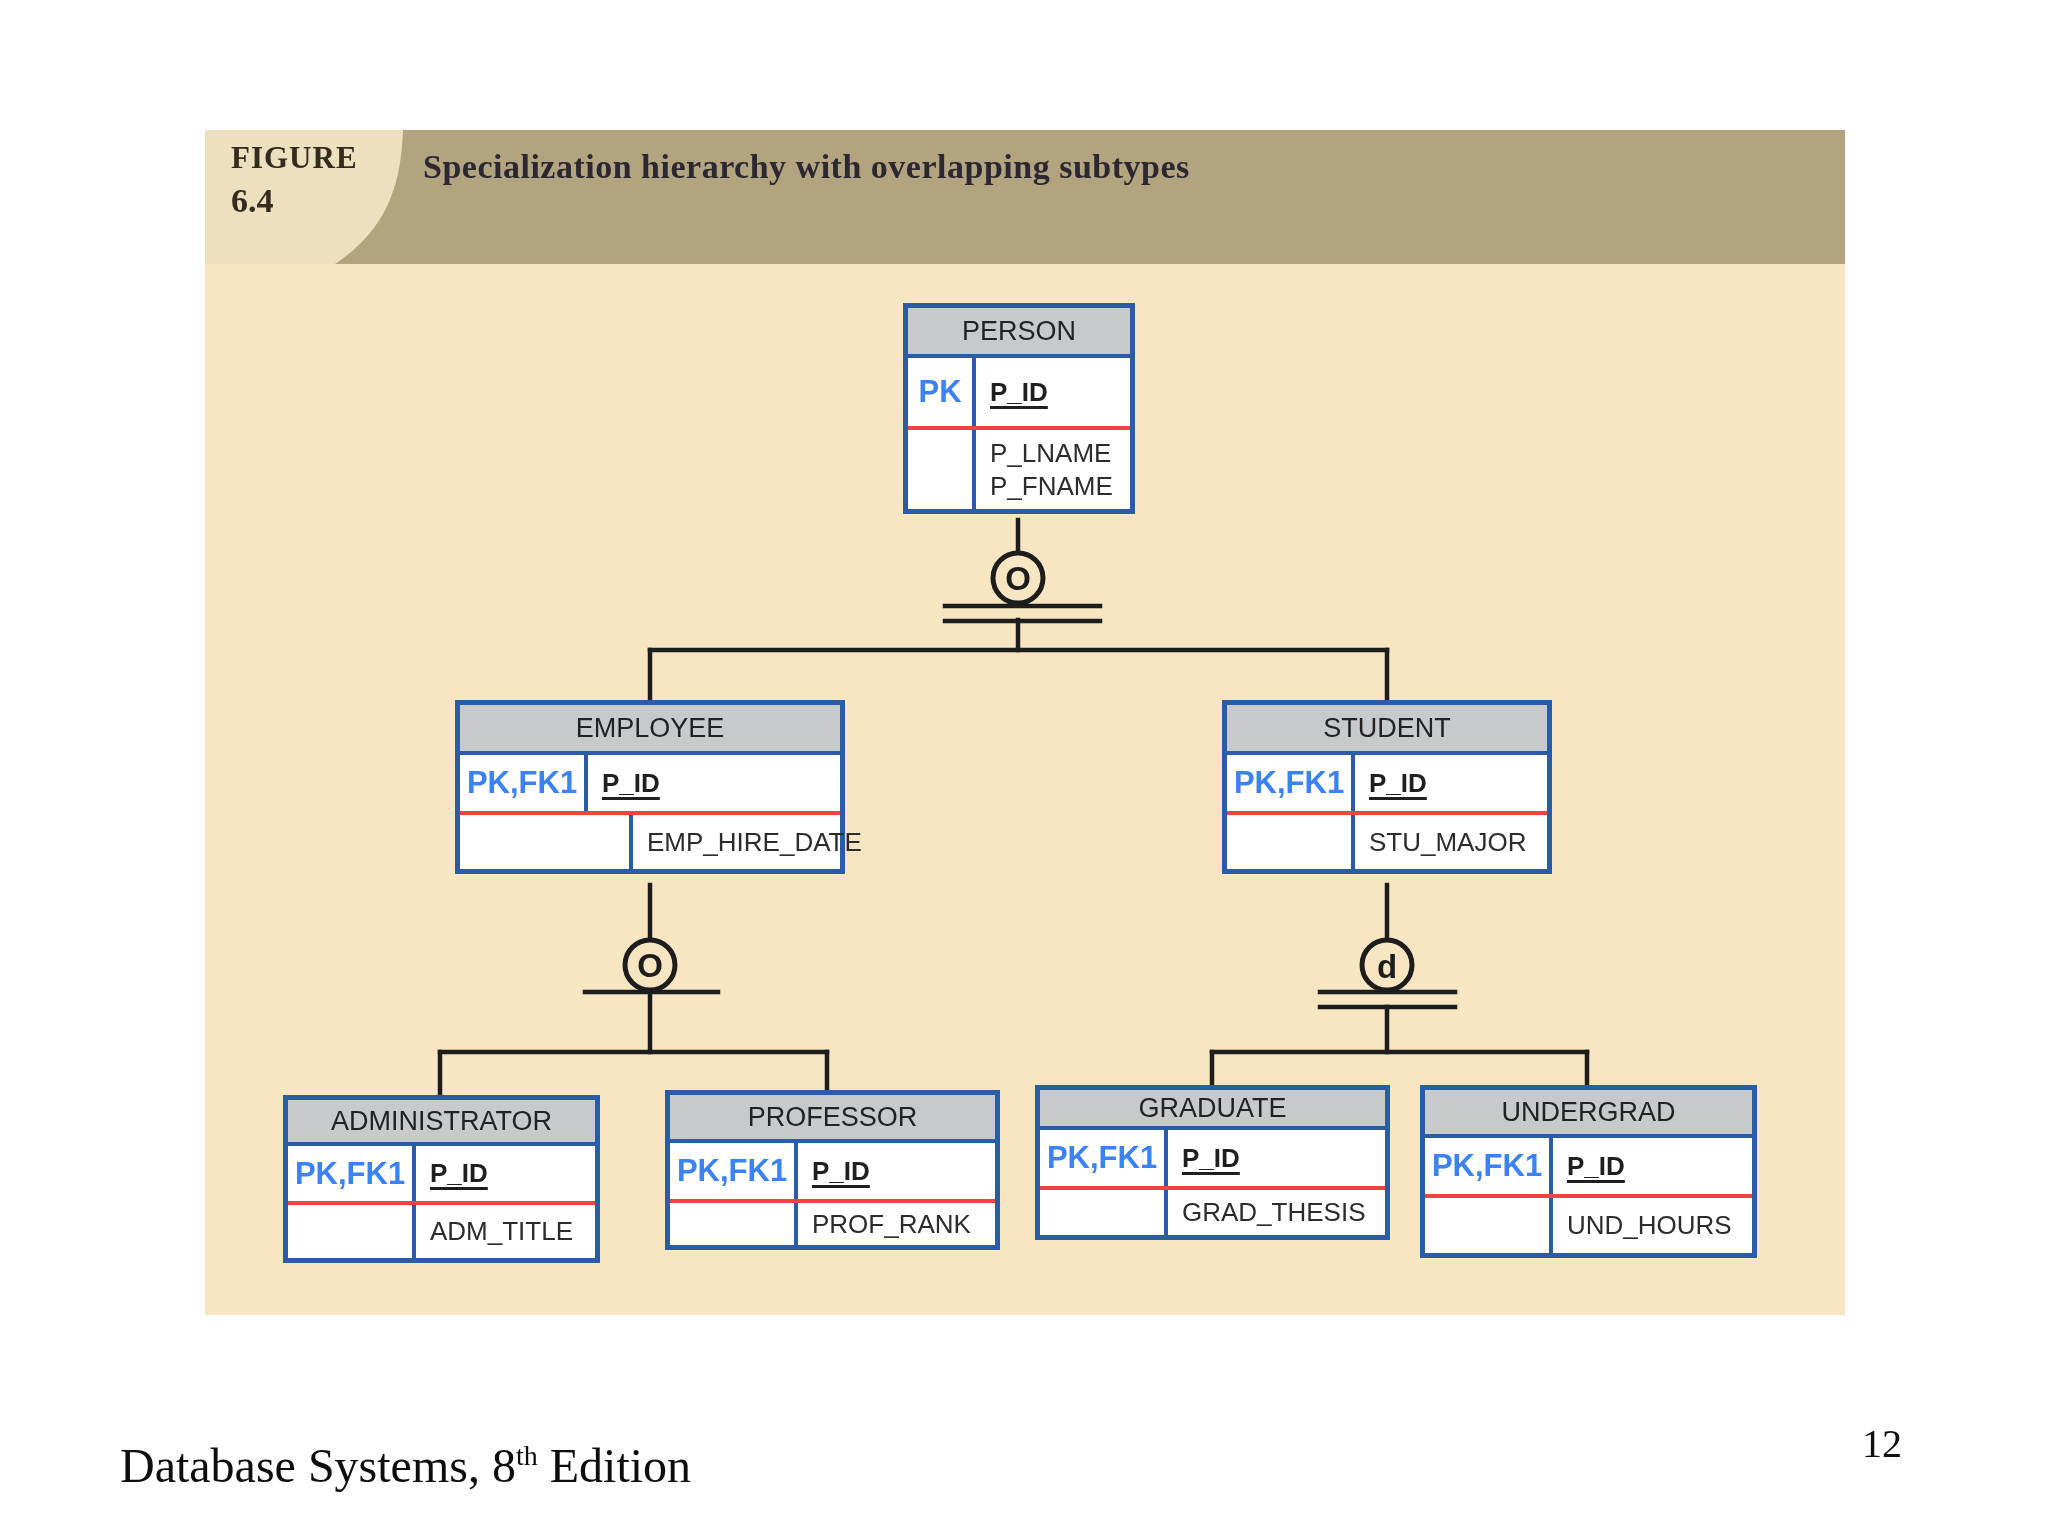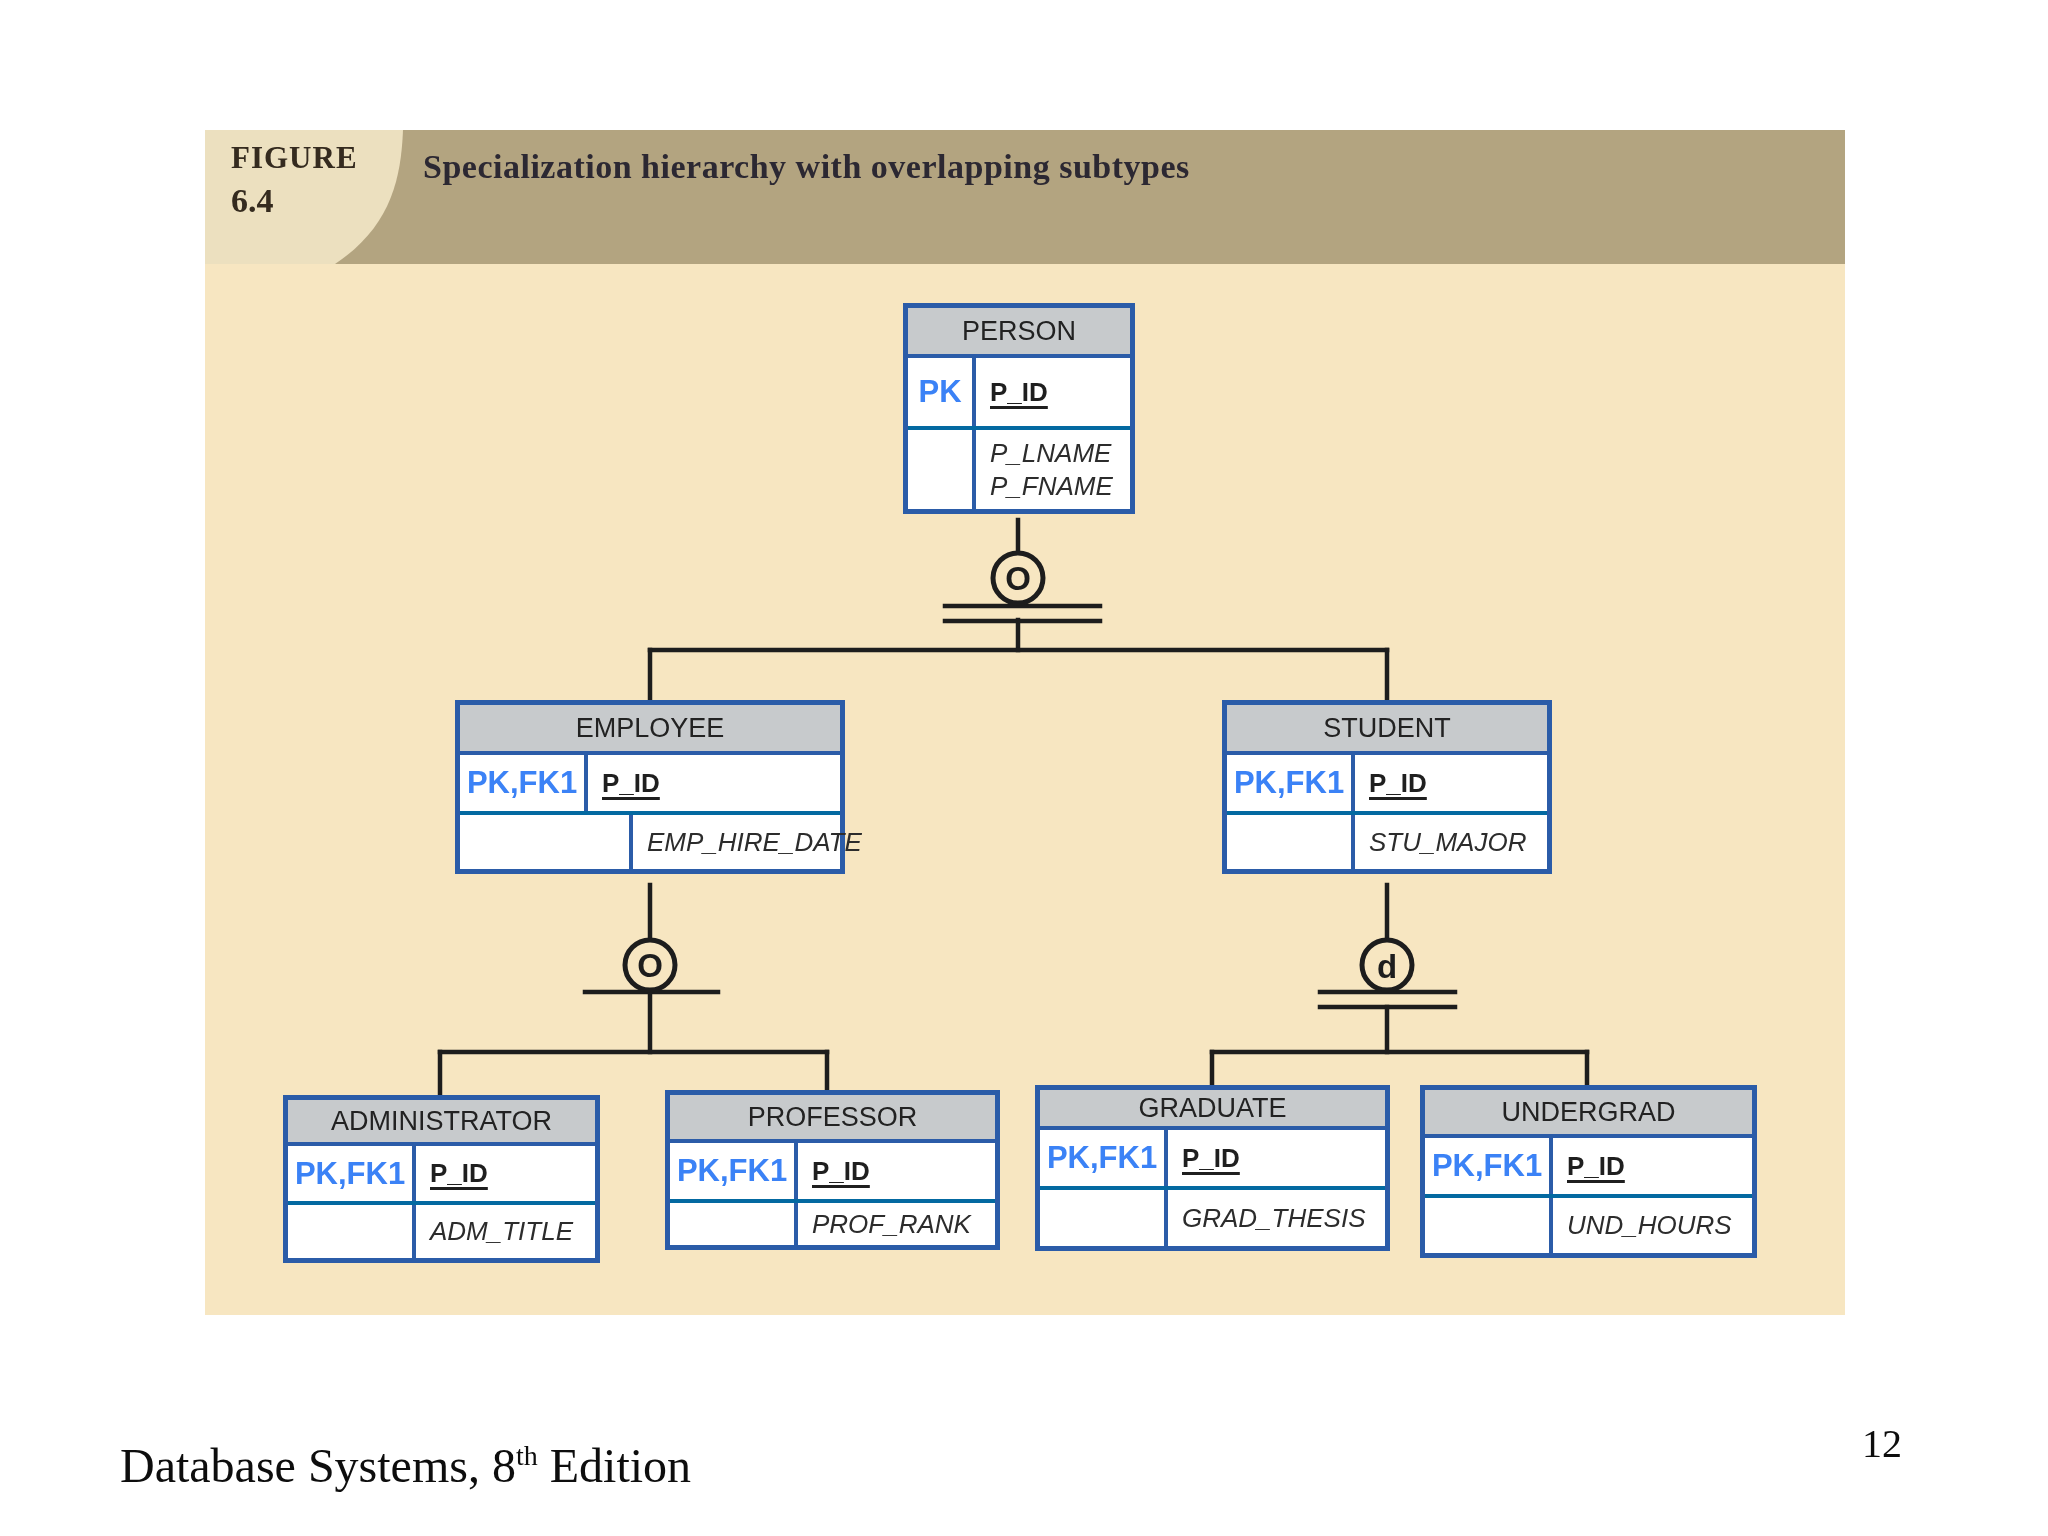--- a/index.html
+++ b/index.html
@@ -57,21 +57,21 @@
   .et-name {
     background: #c7cacc;
     border-bottom: 4px solid #2b5ca8;
     display: flex;
     align-items: center;
     justify-content: center;
     font-size: 27px;
     color: #222222;
   }
   .et-row { display: flex; }
-  .et-row.second { border-top: 4px solid #0369a1; font-style: italic; }
+  .et-row.second { border-top: 4px solid #ef4444; }
   .et-key {
     border-right: 4px solid #2b5ca8;
     display: flex;
     align-items: center;
     justify-content: center;
     font-weight: 700;
     font-size: 31px;
     color: #3b82f6;
     flex: 0 0 auto;
   }
@@ -247,21 +247,21 @@
     <div class="et-attr">PROF_RANK</div>
   </div>
 </div>
 
 <div class="etable" style="left:1035px; top:1085px; width:355px;">
   <div class="et-name" style="height:40px;">GRADUATE</div>
   <div class="et-row" style="height:56px;">
     <div class="et-key" style="width:128px;">PK,FK1</div>
     <div class="et-attr"><span class="pk">P_ID</span></div>
   </div>
-  <div class="et-row second" style="height:60px;">
+  <div class="et-row second" style="height:49px;">
     <div class="et-key" style="width:128px;"></div>
     <div class="et-attr">GRAD_THESIS</div>
   </div>
 </div>
 
 <div class="etable" style="left:1420px; top:1085px; width:337px;">
   <div class="et-name" style="height:48px;">UNDERGRAD</div>
   <div class="et-row" style="height:56px;">
     <div class="et-key" style="width:128px;">PK,FK1</div>
     <div class="et-attr"><span class="pk">P_ID</span></div>

